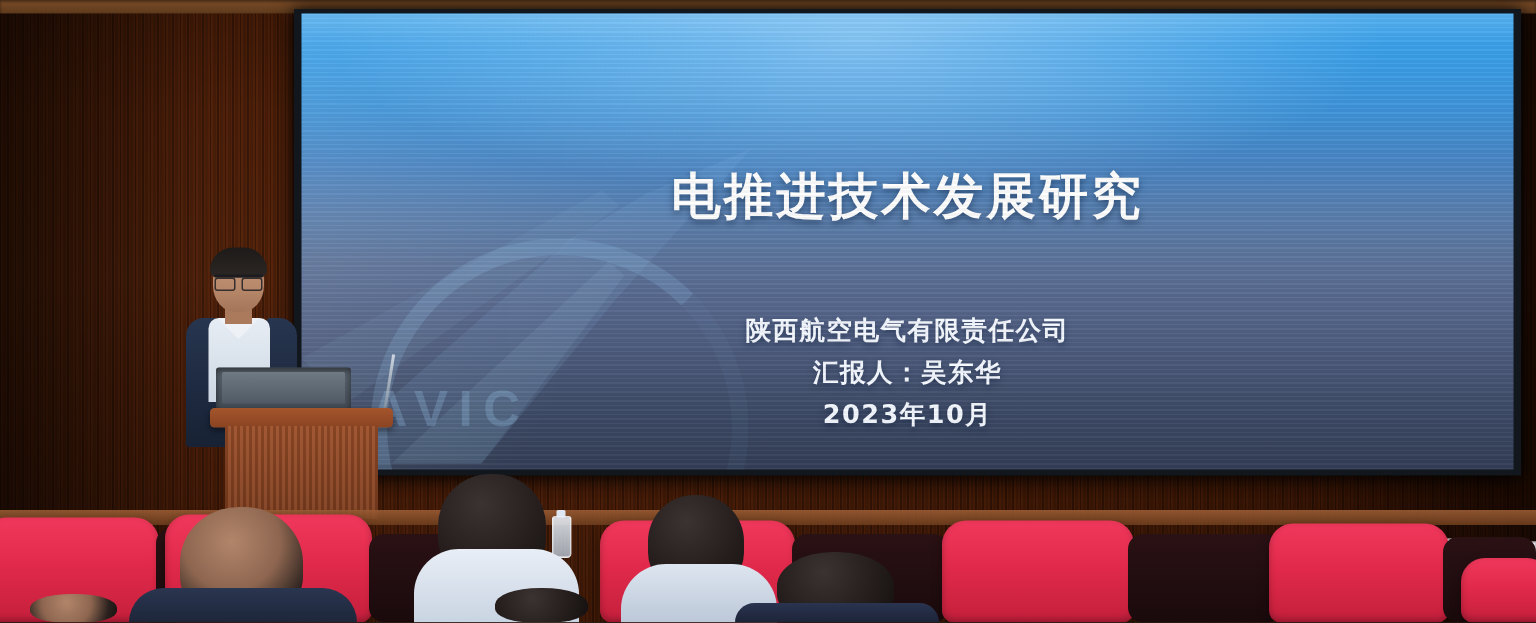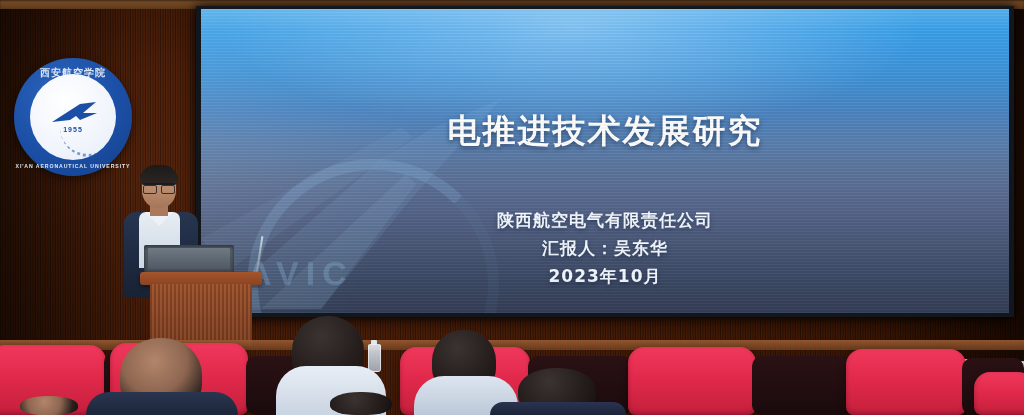--- a/index.html
+++ b/index.html
@@ -244,31 +244,20 @@
 </style>
 </head>
 <body>
 
 <div id="stage">
 
   <div class="wall"></div>
   <div class="wall-shade"></div>
   <div class="wall-top-strip"></div>
 
-  <div class="emblem">
-    <div class="emblem-arc-top">西安航空学院</div>
-    <div class="emblem-inner">
-      <svg class="emblem-plane" viewBox="0 0 50 26">
-        <path d="M2 22 L30 4 L46 2 L33 13 L47 13 L30 20 L26 16 L20 20 Z" fill="#1b4fa6"></path>
-      </svg>
-      <div class="gear"></div>
-      <div class="emblem-year">1955</div>
-    </div>
-    <div class="emblem-arc-bot">XI'AN AERONAUTICAL UNIVERSITY</div>
-  </div>
 
   <div class="screen-frame"></div>
   <div class="screen">
 
     <svg class="swoosh" viewBox="0 0 808 304">
       <path d="M10 300 L180 150 L230 120 L300 90 L210 190 L120 300 Z" fill="rgba(150,205,245,0.22)"></path>
       <path d="M60 300 L205 165 L215 175 L120 300 Z" fill="rgba(175,220,250,0.20)"></path>
       <path d="M0 230 L200 118 L212 128 L30 260 Z" fill="rgba(160,210,248,0.14)"></path>
     </svg>
     <div class="avic-ring"></div>

